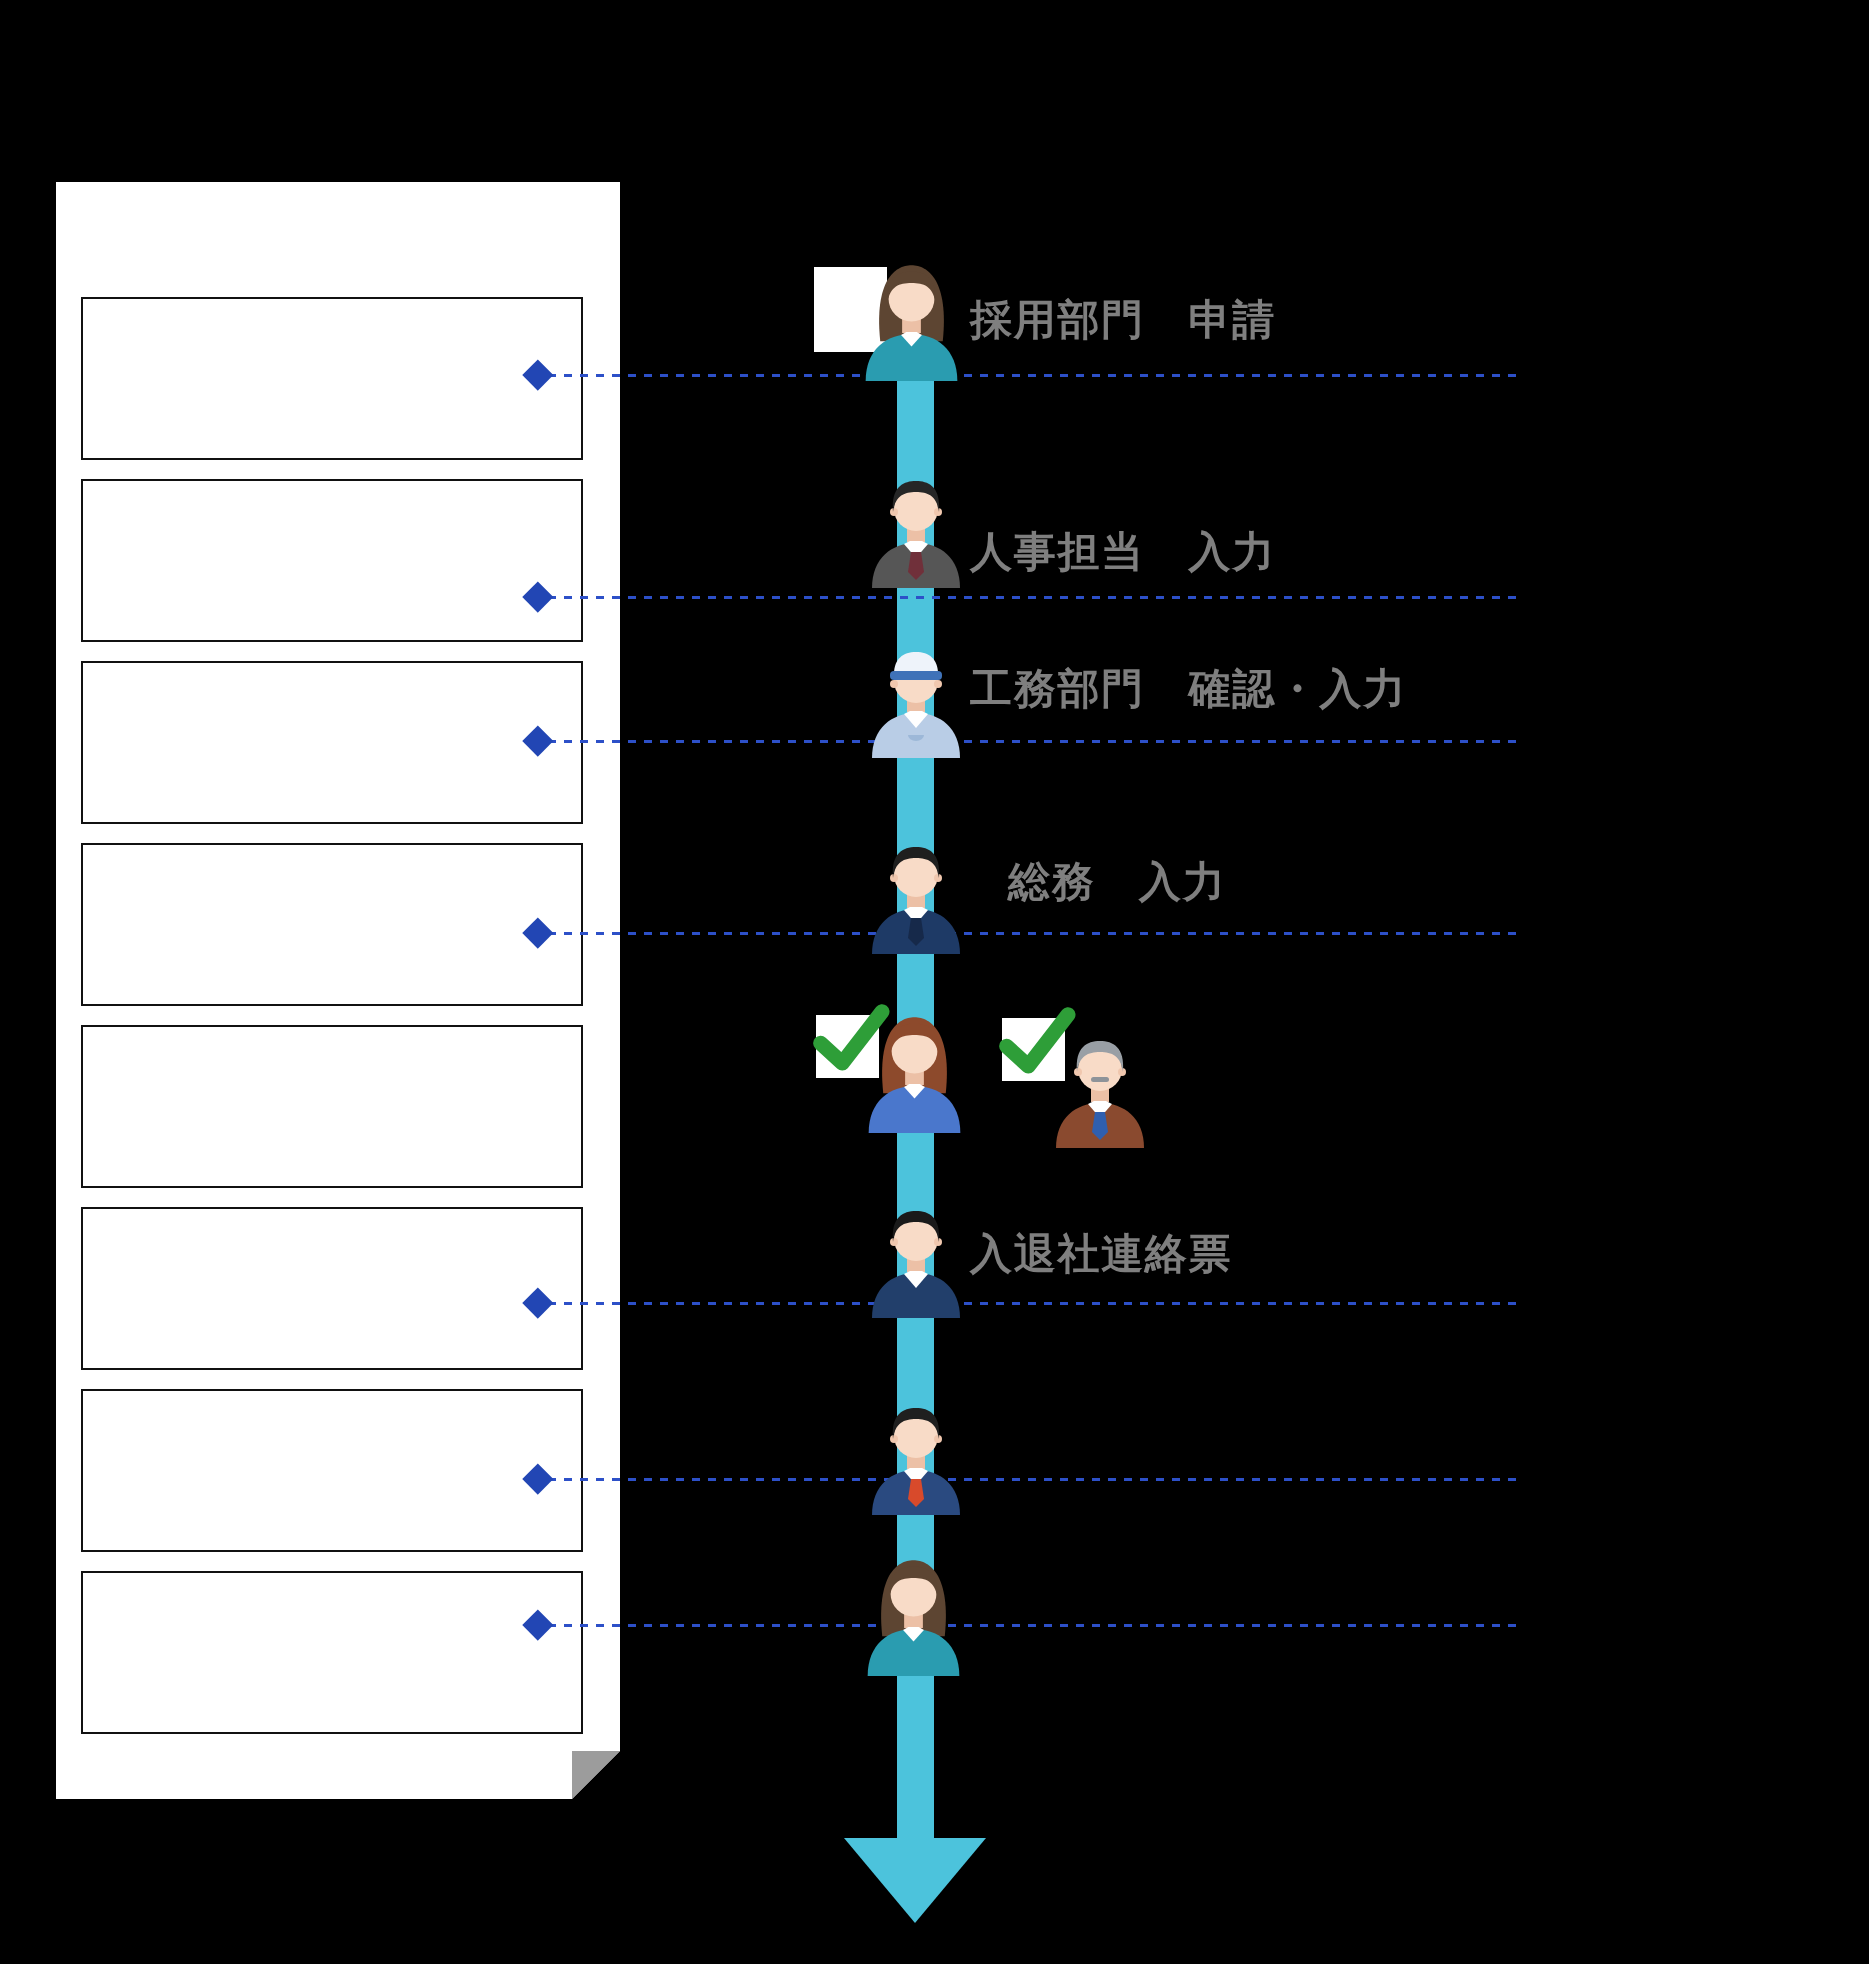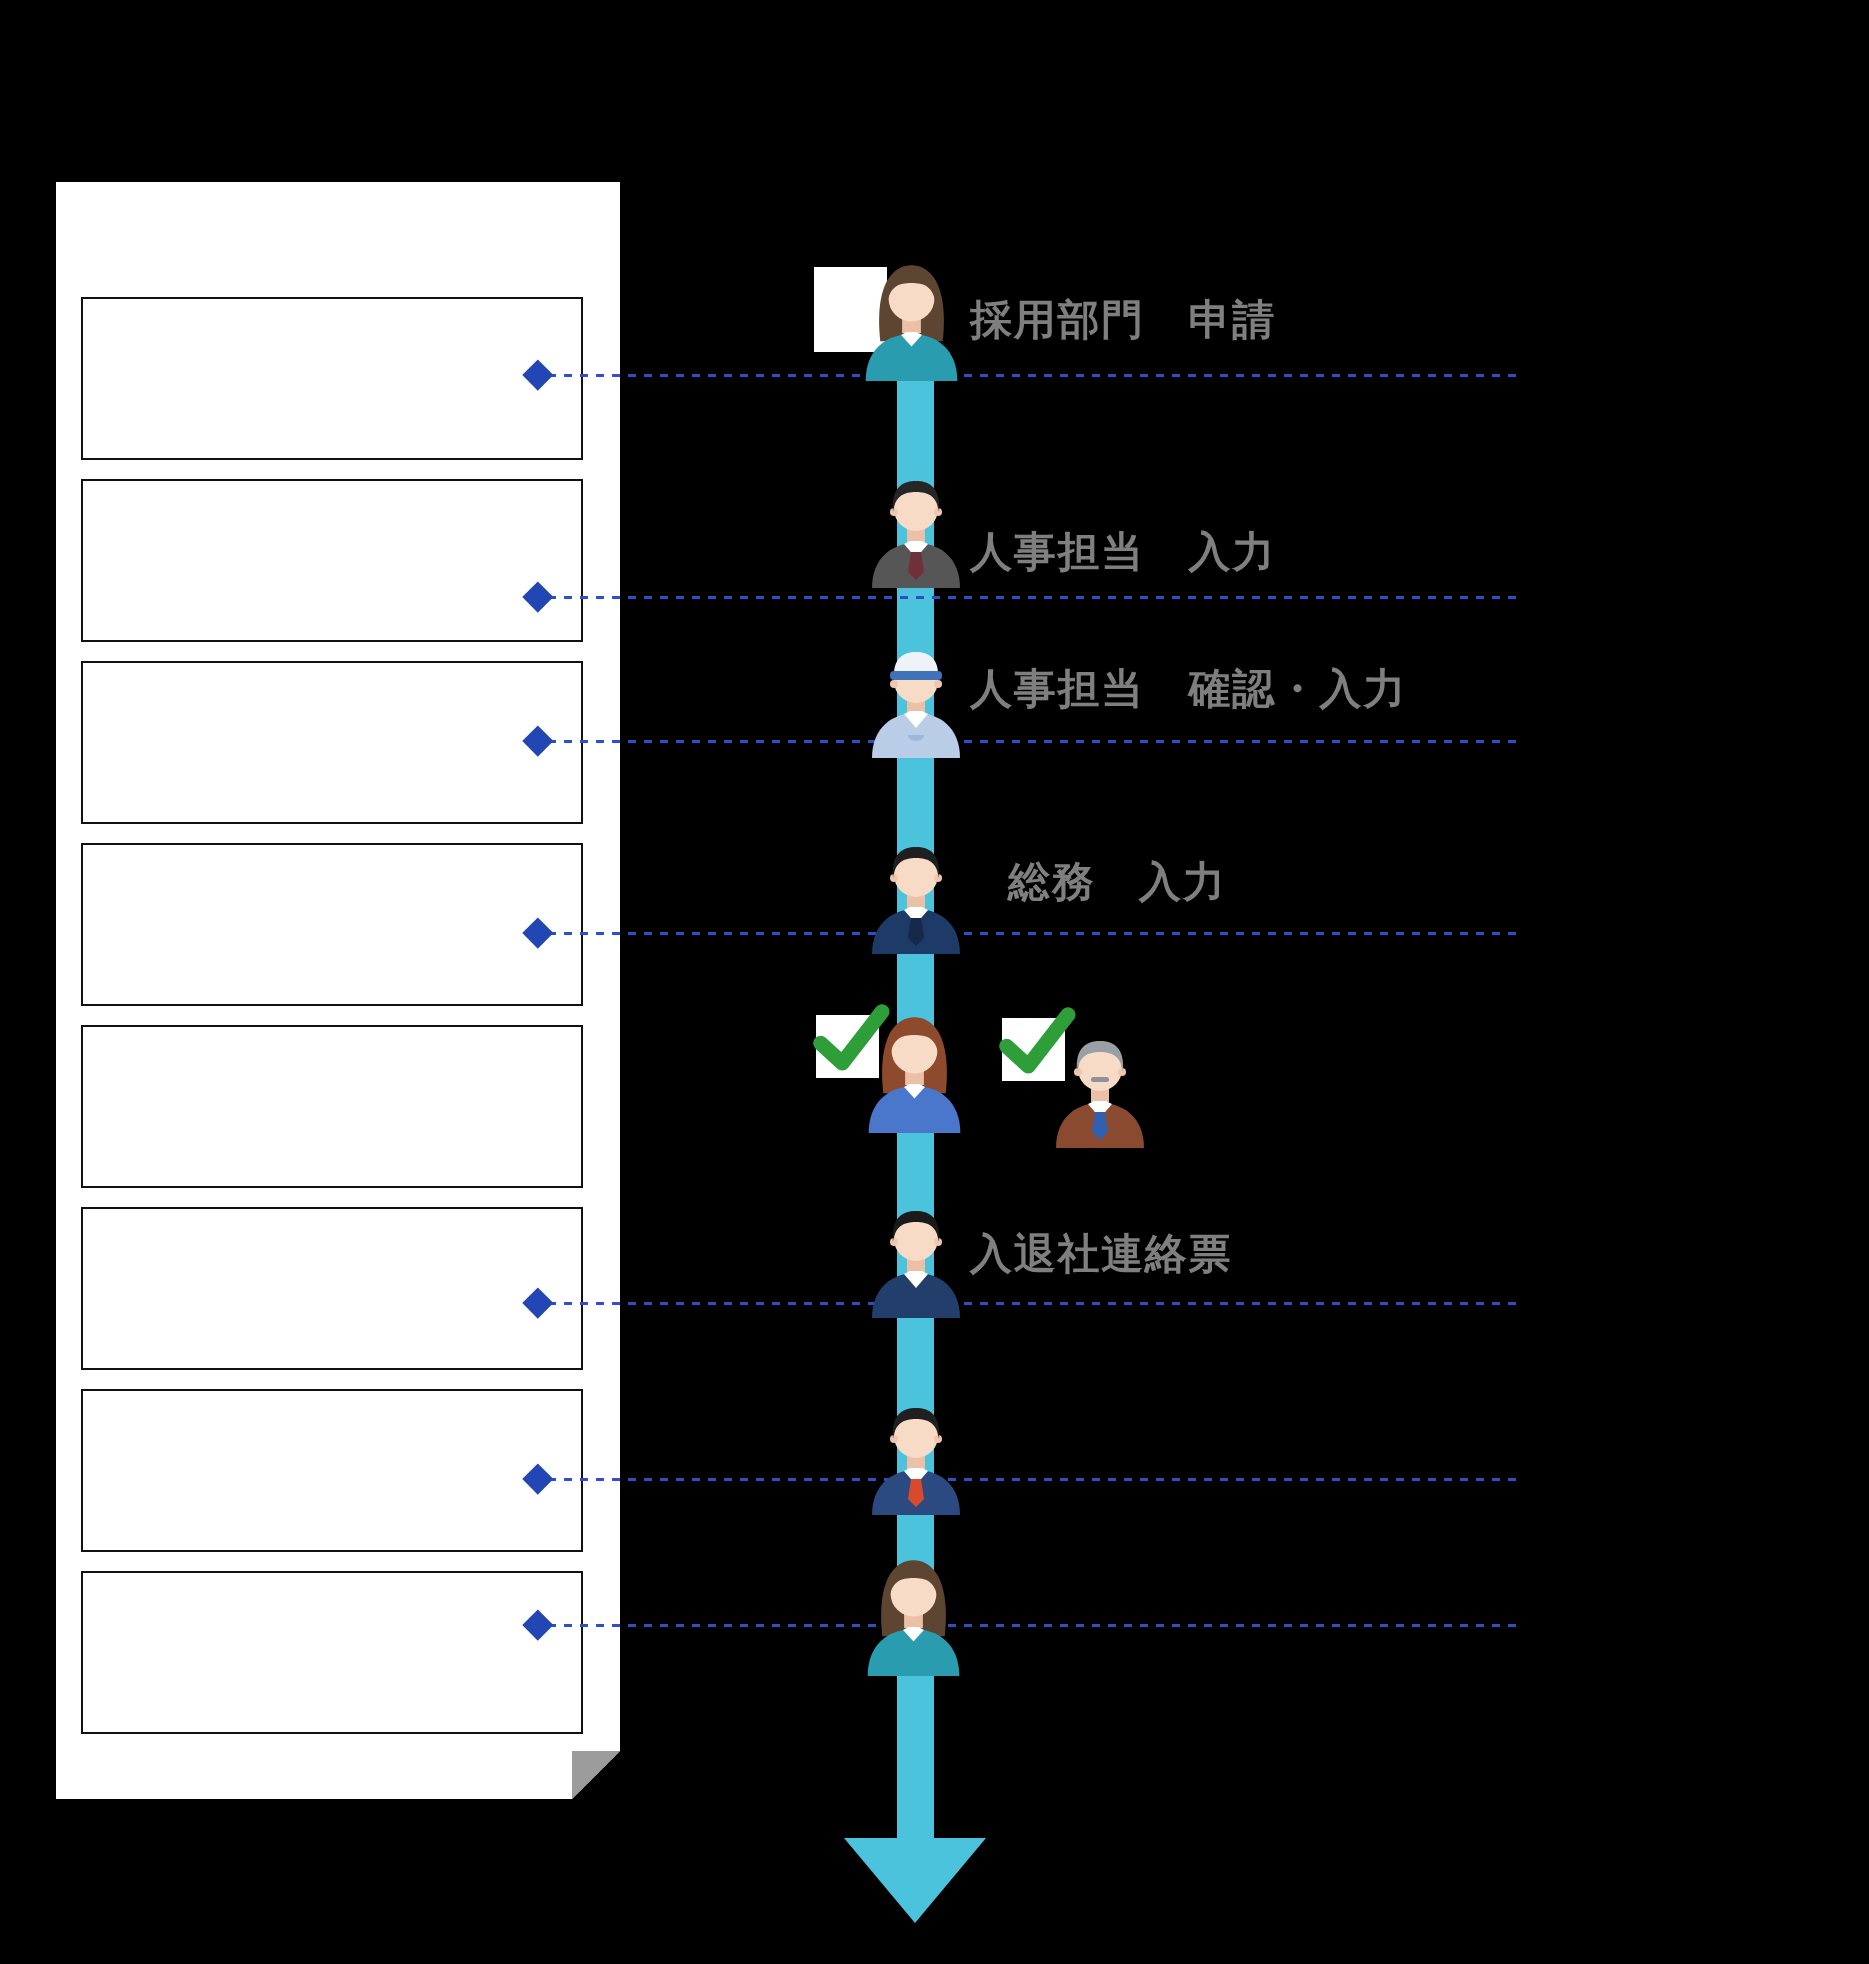--- a/index.html
+++ b/index.html
@@ -161,21 +161,21 @@
     <rect x="51" y="56" width="18" height="16" fill="#ecc0a6"></rect>
     <circle cx="60" cy="41" r="22" fill="#f8dbc7"></circle>
     <circle cx="38" cy="44" r="4" fill="#f0c7ae"></circle>
       <circle cx="82" cy="44" r="4" fill="#f0c7ae"></circle>
     <path d="M38 34 C38 19 47 12 60 12 C73 12 82 19 82 34 Z" fill="#eef3fa"></path>
     <rect x="34" y="31" width="52" height="9" rx="4" fill="#3f72b8"></rect>
     <path d="M16 118 C16 88 36 73 60 73 C84 73 104 88 104 118 Z" fill="#b9cde6"></path>
     <path d="M48 74 L60 88 L72 74 L66 71 L54 71 Z" fill="#ffffff"></path>
     <path d="M52 95 a8 6 0 0 0 16 0 Z" fill="#9db8d8"></path>
   </svg>
-  <div class="step-label l3">人事担当　確認・入力</div>
+  <div class="step-label l3">工務部門　確認・入力</div>
 
   <svg class="person p4" width="120" height="120" viewBox="0 0 120 120">
     <rect x="51" y="55" width="18" height="17" fill="#ecc0a6"></rect>
     <circle cx="60" cy="39" r="22" fill="#f8dbc7"></circle>
     <circle cx="38" cy="42" r="4" fill="#f0c7ae"></circle>
       <circle cx="82" cy="42" r="4" fill="#f0c7ae"></circle>
     <path d="M37 42 C35 17 47 11 60 11 C73 11 85 17 83 42 C81 26 72 22 60 22 C48 22 39 26 37 42 Z" fill="#1f1f1f"></path>
     <path d="M16 118 C16 88 36 73 60 73 C84 73 104 88 104 118 Z" fill="#1e3a66"></path>
     <path d="M48 74 L60 88 L72 74 L66 71 L54 71 Z" fill="#ffffff"></path>
     <path d="M55 82 L65 82 L68 102 L60 110 L52 102 Z" fill="#16294a"></path>

